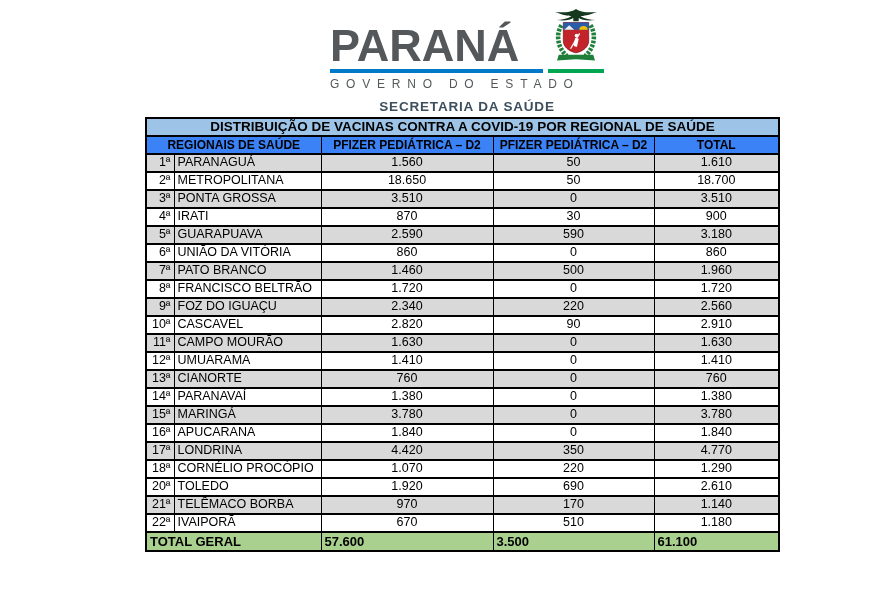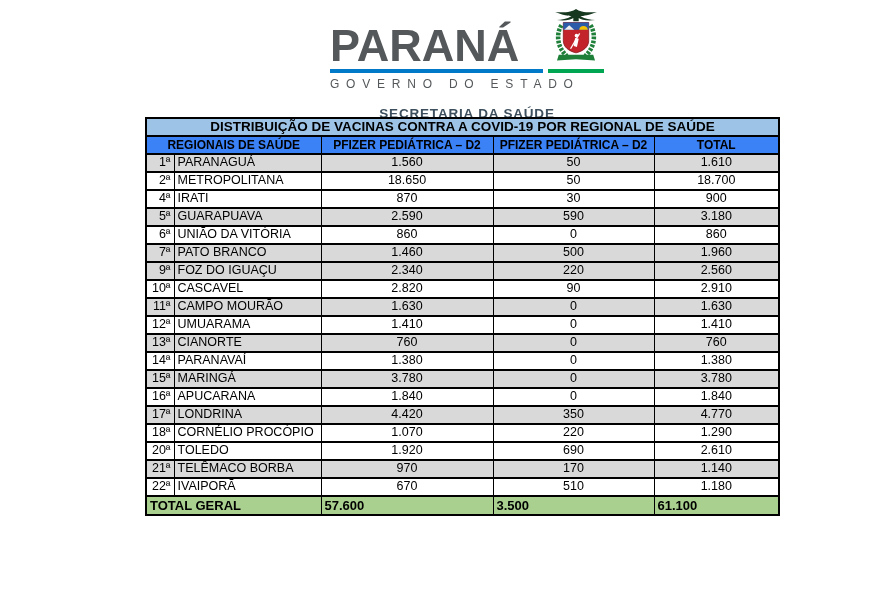--- a/index.html
+++ b/index.html
@@ -17,21 +17,21 @@
   .crest{width:56px;height:58px;margin-left:4px;flex:0 0 auto;}
   .bars{display:flex;height:4px;margin-top:3px;}
   .bar-blue{flex:1;background:var(--blue-bar,#0079C8);}
   .bar-gap{width:5px;}
   .bar-green{width:56px;background:var(--green-bar,#00A651);}
   .government{
     margin-top:4px;font-size:12px;font-weight:500;white-space:nowrap;
     color:var(--state-text,#54585A);letter-spacing:0.565em;overflow:hidden;
   }
   .secretariat{
-    margin-top:15px;text-align:center;font-size:13.5px;font-weight:bold;
+    margin-top:8px;text-align:center;font-size:13.5px;font-weight:bold;
     color:var(--secretariat-text,#3D4F5D);letter-spacing:0.06em;white-space:nowrap;
   }
   
   .vax-table{
     position:absolute;left:145px;top:117px;width:633px;
     border-collapse:collapse;table-layout:fixed;font-size:12.5px;
     border:2px solid var(--border,#000);
   }
   .vax-table td,.vax-table th{
     border:1px solid var(--border,#000);
@@ -117,20 +117,27 @@
         <td class="col-val">50</td>
         <td class="col-val">1.610</td>
       </tr>
       <tr>
         <td class="col-num">2ª</td>
         <td class="col-name">METROPOLITANA</td>
         <td class="col-val">18.650</td>
         <td class="col-val">50</td>
         <td class="col-val">18.700</td>
       </tr>
+      <tr class="stripe">
+        <td class="col-num">3ª</td>
+        <td class="col-name">PONTA GROSSA</td>
+        <td class="col-val">3.510</td>
+        <td class="col-val">0</td>
+        <td class="col-val">3.510</td>
+      </tr>
       <tr>
         <td class="col-num">4ª</td>
         <td class="col-name">IRATI</td>
         <td class="col-val">870</td>
         <td class="col-val">30</td>
         <td class="col-val">900</td>
       </tr>
       <tr class="stripe">
         <td class="col-num">5ª</td>
         <td class="col-name">GUARAPUAVA</td>
@@ -144,20 +151,27 @@
         <td class="col-val">860</td>
         <td class="col-val">0</td>
         <td class="col-val">860</td>
       </tr>
       <tr class="stripe">
         <td class="col-num">7ª</td>
         <td class="col-name">PATO BRANCO</td>
         <td class="col-val">1.460</td>
         <td class="col-val">500</td>
         <td class="col-val">1.960</td>
+      </tr>
+      <tr>
+        <td class="col-num">8ª</td>
+        <td class="col-name">FRANCISCO BELTRÃO</td>
+        <td class="col-val">1.720</td>
+        <td class="col-val">0</td>
+        <td class="col-val">1.720</td>
       </tr>
       <tr class="stripe">
         <td class="col-num">9ª</td>
         <td class="col-name">FOZ DO IGUAÇU</td>
         <td class="col-val">2.340</td>
         <td class="col-val">220</td>
         <td class="col-val">2.560</td>
       </tr>
       <tr>
         <td class="col-num">10ª</td>

